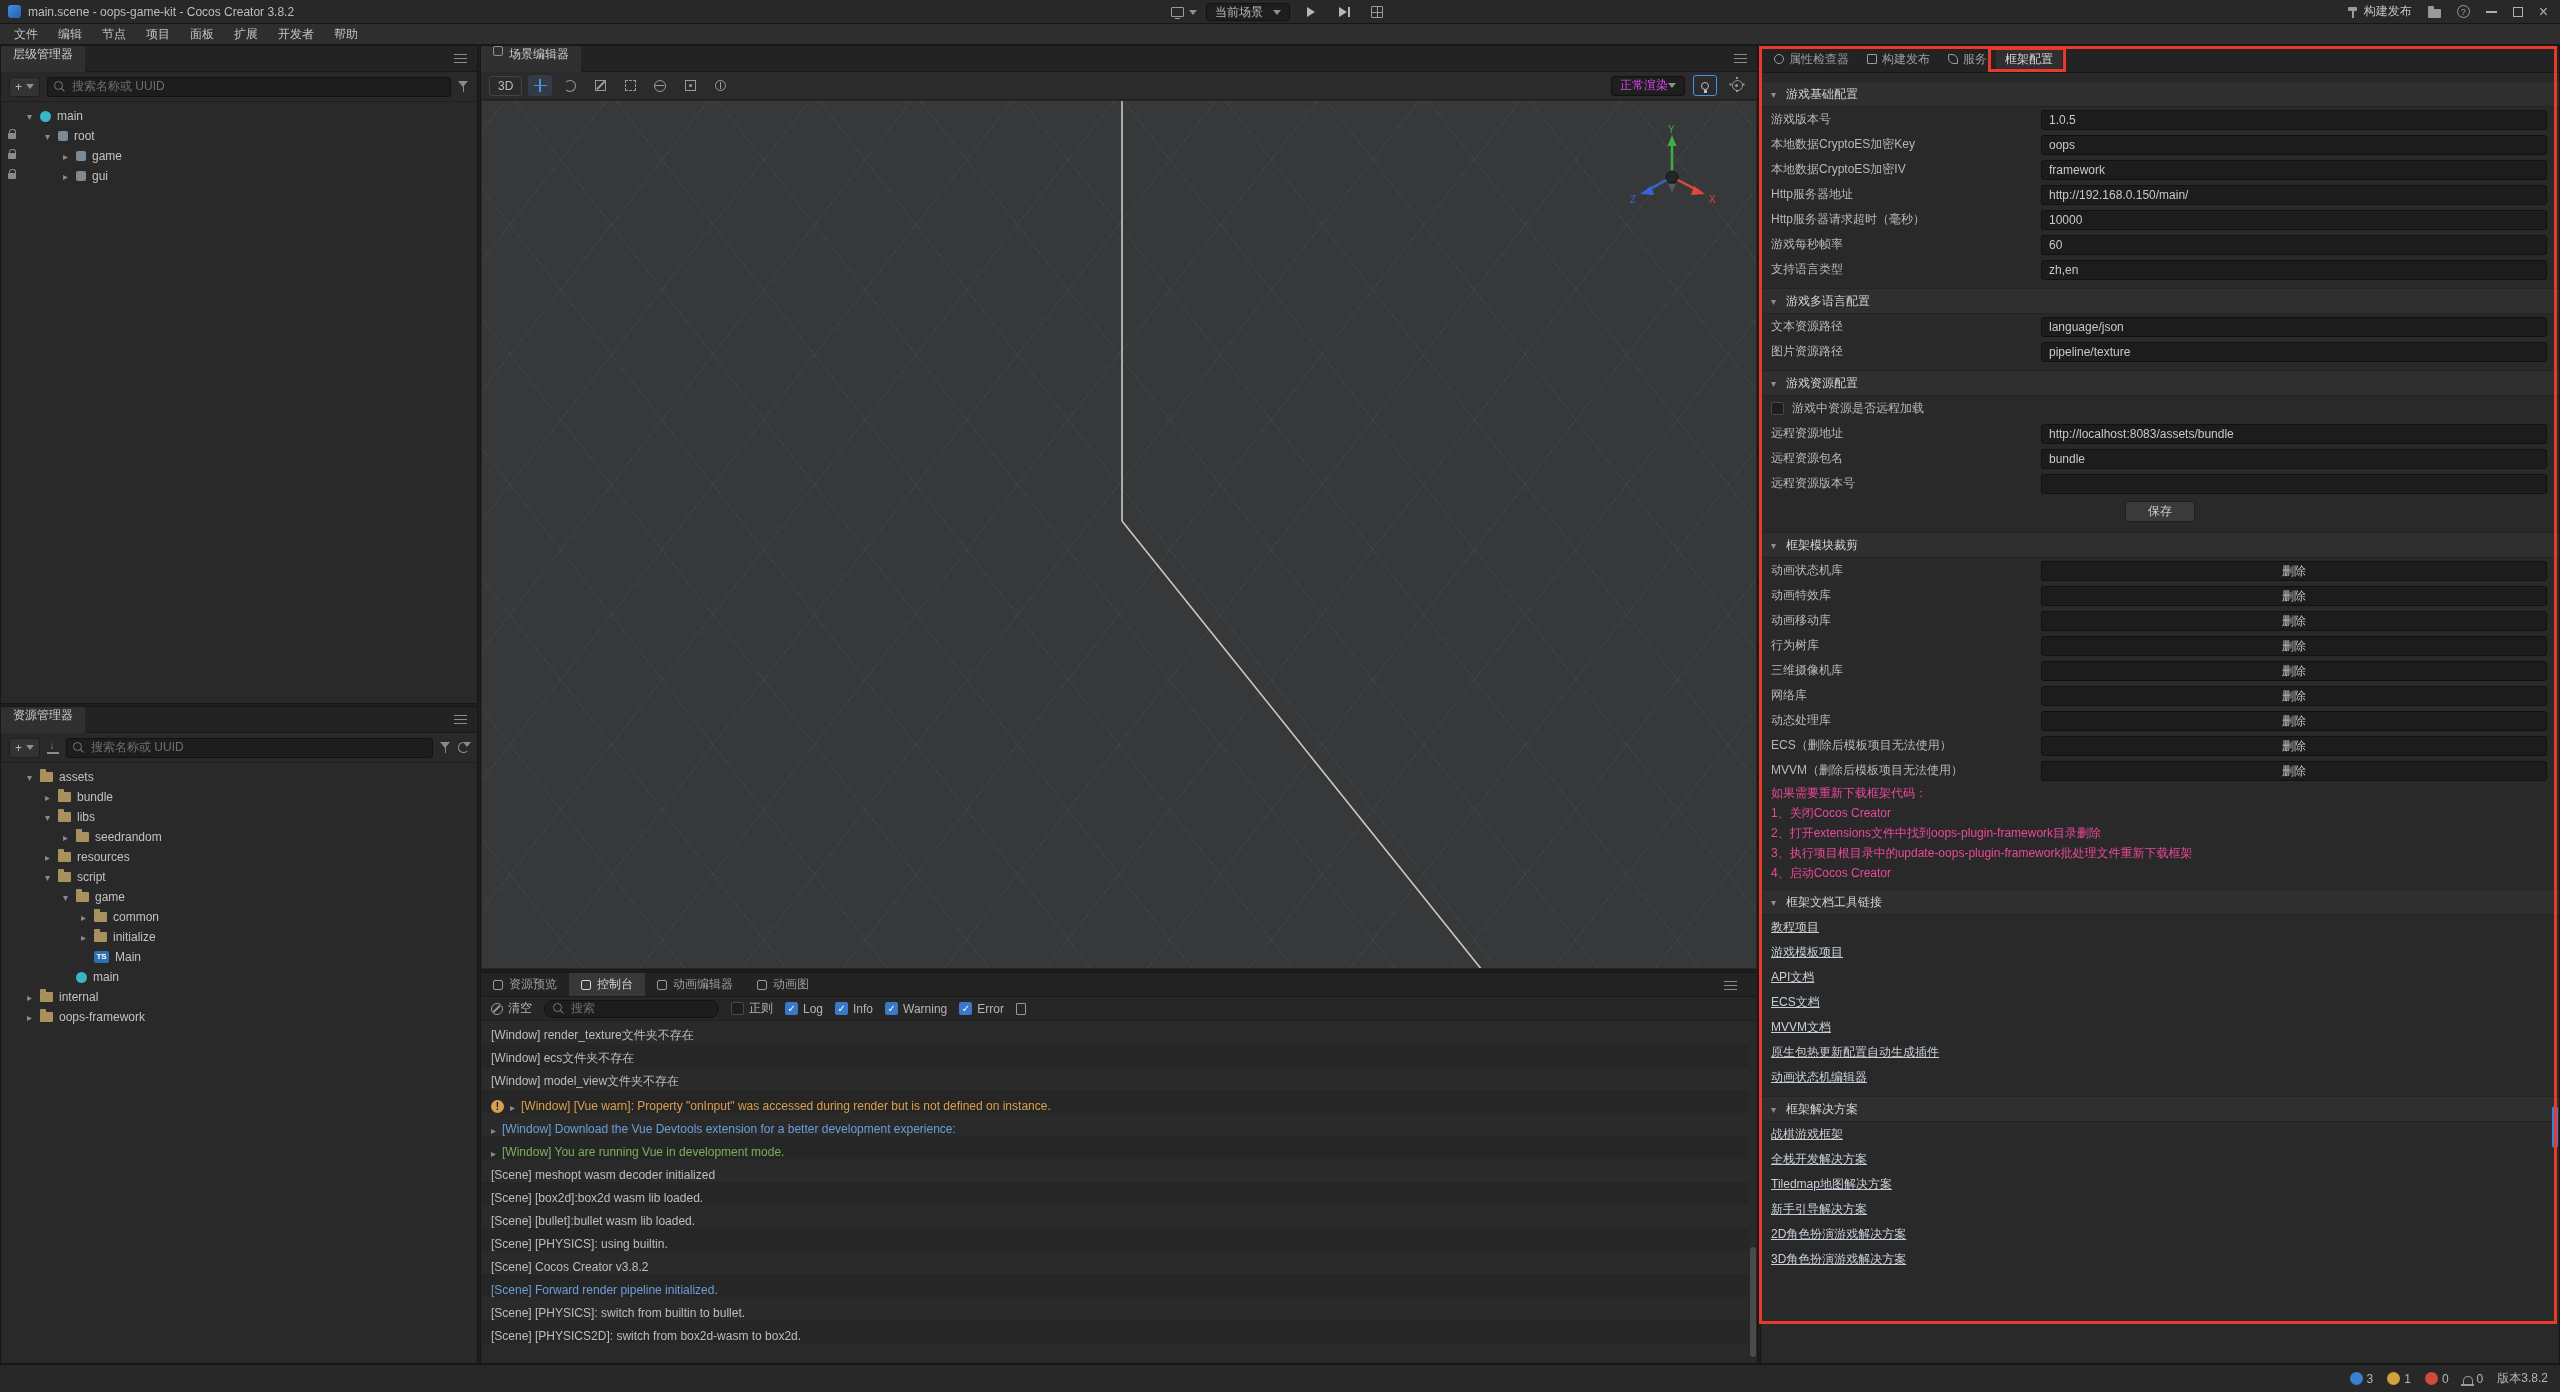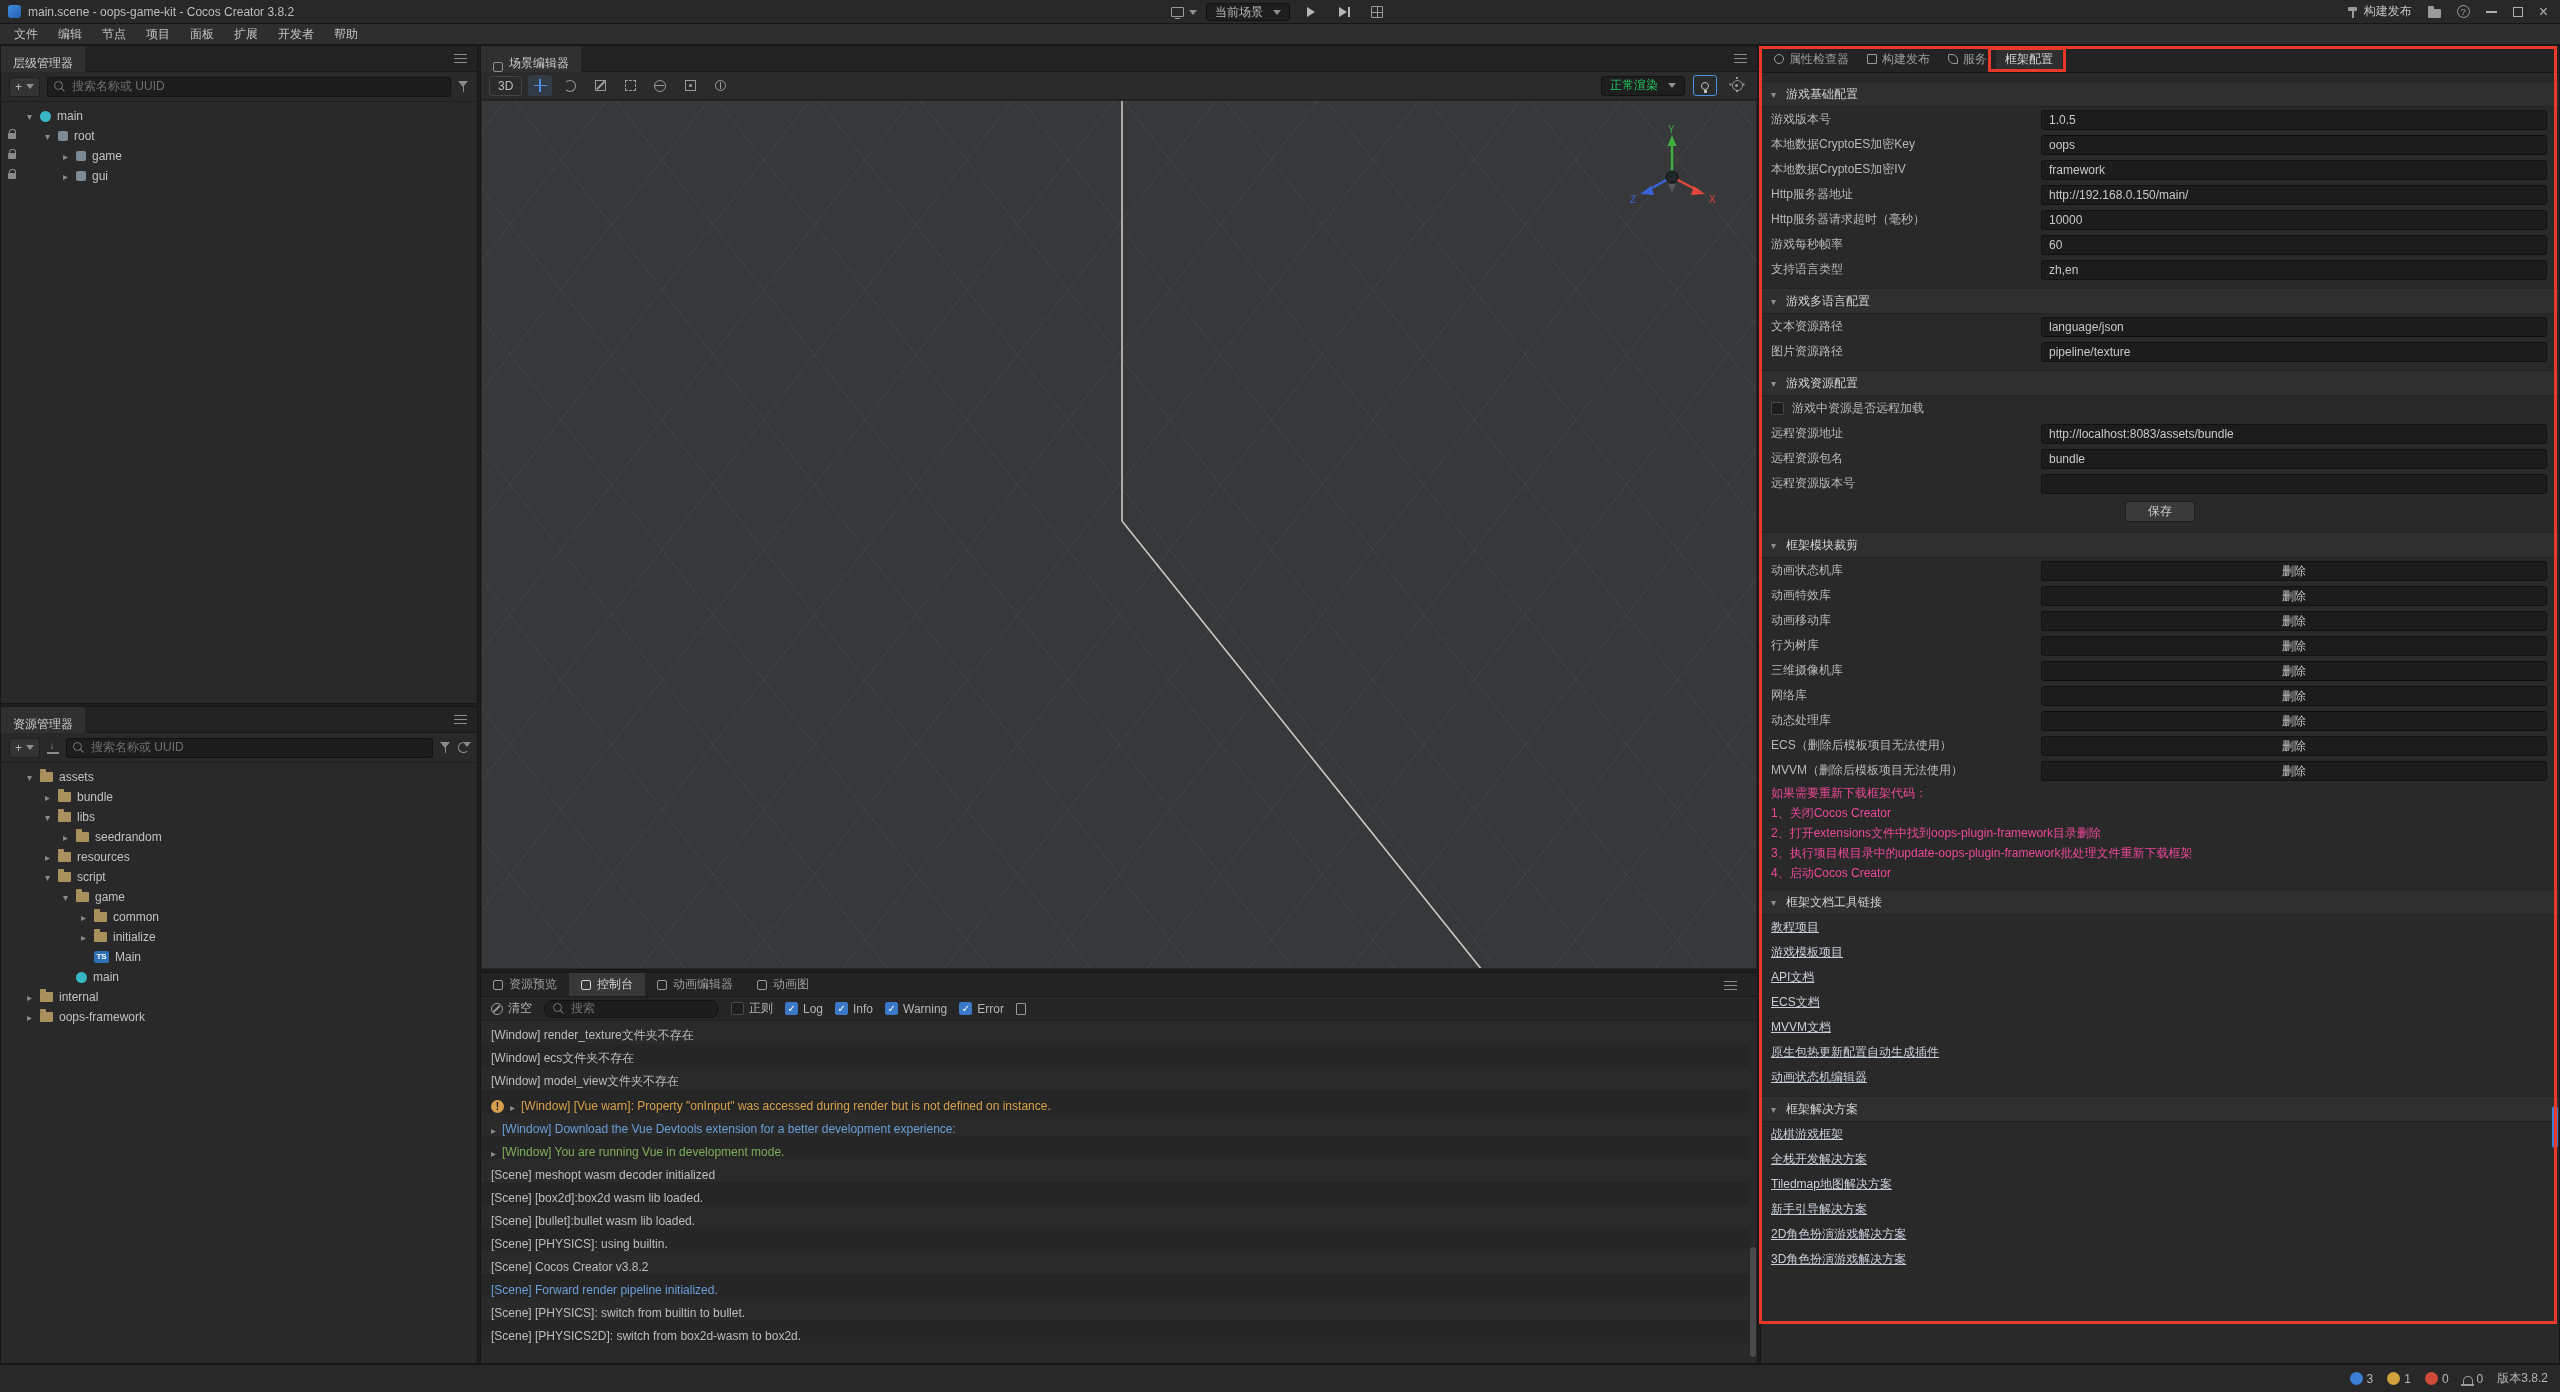--- a/index.html
+++ b/index.html
@@ -42,21 +42,21 @@
 
   
   .panel{position:absolute;background:#292929;border:1px solid #171717;overflow:hidden;}
   #hierarchy{left:0;top:45px;width:478px;height:659px;}
   #assets{left:0;top:706px;width:478px;height:658px;}
   #scene{left:480px;top:45px;width:1278px;height:925px;}
   #console{left:480px;top:972px;width:1278px;height:392px;}
   #inspector{left:1760px;top:45px;width:800px;height:1319px;}
 
   .phead{height:26px;background:#232323;display:flex;align-items:center;border-bottom:1px solid #191919;}
-  .ptab{padding:0 12px;height:26px;display:flex;align-items:flex-end;gap:6px;background:#303030;color:#cccccc;}
+  .ptab{padding:0 12px;height:26px;display:flex;align-items:flex-start;gap:6px;background:#303030;color:#cccccc;}
   .ptab-icon{width:10px;height:10px;border:1.2px solid #8f8f8f;border-radius:2px;}
   .hamburger{margin-left:auto;margin-right:10px;position:relative;width:13px;height:9px;border-top:1.6px solid #8b8b8b;border-bottom:1.6px solid #8b8b8b;}
   .hamburger::after{content:"";position:absolute;left:0;top:2.6px;width:13px;border-top:1.6px solid #8b8b8b;}
   .ptools{height:30px;display:flex;align-items:center;padding:0 8px;gap:7px;border-bottom:1px solid #1f1f1f;}
   .tool-btn{height:20px;min-width:26px;padding:0 5px;display:flex;align-items:center;justify-content:center;gap:4px;background:#333333;border:1px solid #1f1f1f;border-radius:3px;color:#b5b5b5;}
   .searchbox{flex:1;height:20px;background:#1d1d1d;border:1px solid #121212;border-radius:3px;display:flex;align-items:center;padding:0 6px;gap:6px;}
   .ph{color:#6e6e6e;white-space:nowrap;overflow:hidden;}
   .mag{width:12px;height:12px;position:relative;flex:none;}
   .mag::before{content:"";position:absolute;width:7px;height:7px;border:1.4px solid #777;border-radius:50%;left:0;top:0;}
   .mag::after{content:"";position:absolute;width:5px;height:1.4px;background:#777;transform:rotate(45deg);left:6px;top:8.5px;}
@@ -97,21 +97,21 @@
   .t-scale{width:11px;height:11px;border:1.8px solid currentColor;position:relative;}
   .t-scale::after{content:"";position:absolute;left:-1px;top:3px;width:12px;height:1.6px;background:currentColor;transform:rotate(-45deg);}
   .t-rect{width:11px;height:11px;border:1.6px dashed currentColor;}
   .t-world{width:12px;height:12px;border:1.6px solid currentColor;border-radius:50%;position:relative;}
   .t-world::after{content:"";position:absolute;left:0;top:4px;width:9px;height:1.4px;background:currentColor;}
   .t-pivot{width:11px;height:11px;border:1.6px solid currentColor;position:relative;}
   .t-pivot::after{content:"";position:absolute;left:3px;top:3px;width:3px;height:3px;border-radius:50%;background:currentColor;}
   .t-anchor{width:11px;height:11px;border:1.6px solid currentColor;border-radius:50%;position:relative;}
   .t-anchor::after{content:"";position:absolute;left:4px;top:1px;width:1.6px;height:7px;background:currentColor;}
   .stools-right{margin-left:auto;display:flex;align-items:center;gap:8px;}
-  .render-select{height:20px;background:#1e1e1e;border:1px solid #121212;border-radius:3px;display:flex;align-items:center;gap:10px;padding:0 8px;color:#22c55e;}
+  .render-select{height:20px;background:#1e1e1e;border:1px solid #121212;border-radius:3px;display:flex;align-items:center;padding:0 8px;color:#d946ef;}
   .bulb-btn{width:24px;height:21px;border:1px solid #4a8fe0;border-radius:3px;display:flex;align-items:center;justify-content:center;}
   .bulb-ic{width:8px;height:8px;border:1.5px solid #bdbdbd;border-radius:50%;position:relative;}
   .bulb-ic::after{content:"";position:absolute;left:1.5px;bottom:-4px;width:3px;height:3px;background:#bdbdbd;}
   .gear-ic{width:11px;height:11px;border:1.6px solid #9a9a9a;border-radius:50%;position:relative;}
   .gear-ic::before{content:"";position:absolute;left:2.7px;top:2.7px;width:3px;height:3px;background:#9a9a9a;border-radius:50%;}
   .gear-ic::after{content:"";position:absolute;left:3.6px;top:-4px;width:2px;height:2px;background:#9a9a9a;box-shadow:0 13px 0 #9a9a9a,-6.5px 6.5px 0 #9a9a9a,6.5px 6.5px 0 #9a9a9a;}
   .viewport{position:absolute;top:55px;left:1px;right:1px;bottom:1px;background:
     repeating-linear-gradient(52deg,transparent 0 79px,rgba(255,255,255,0.045) 79px 80px),
     repeating-linear-gradient(-52deg,transparent 0 79px,rgba(255,255,255,0.045) 79px 80px),
     #36383a;overflow:hidden;}

